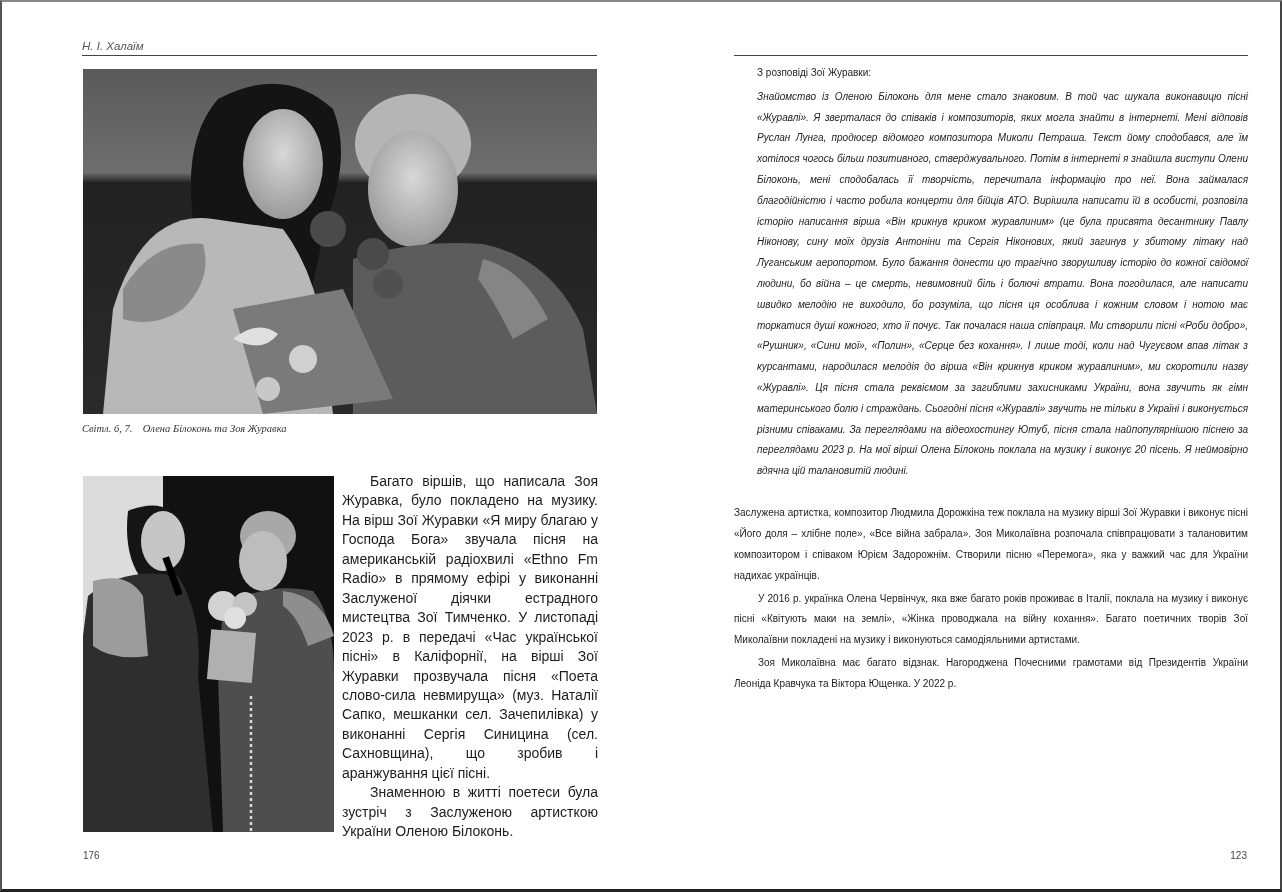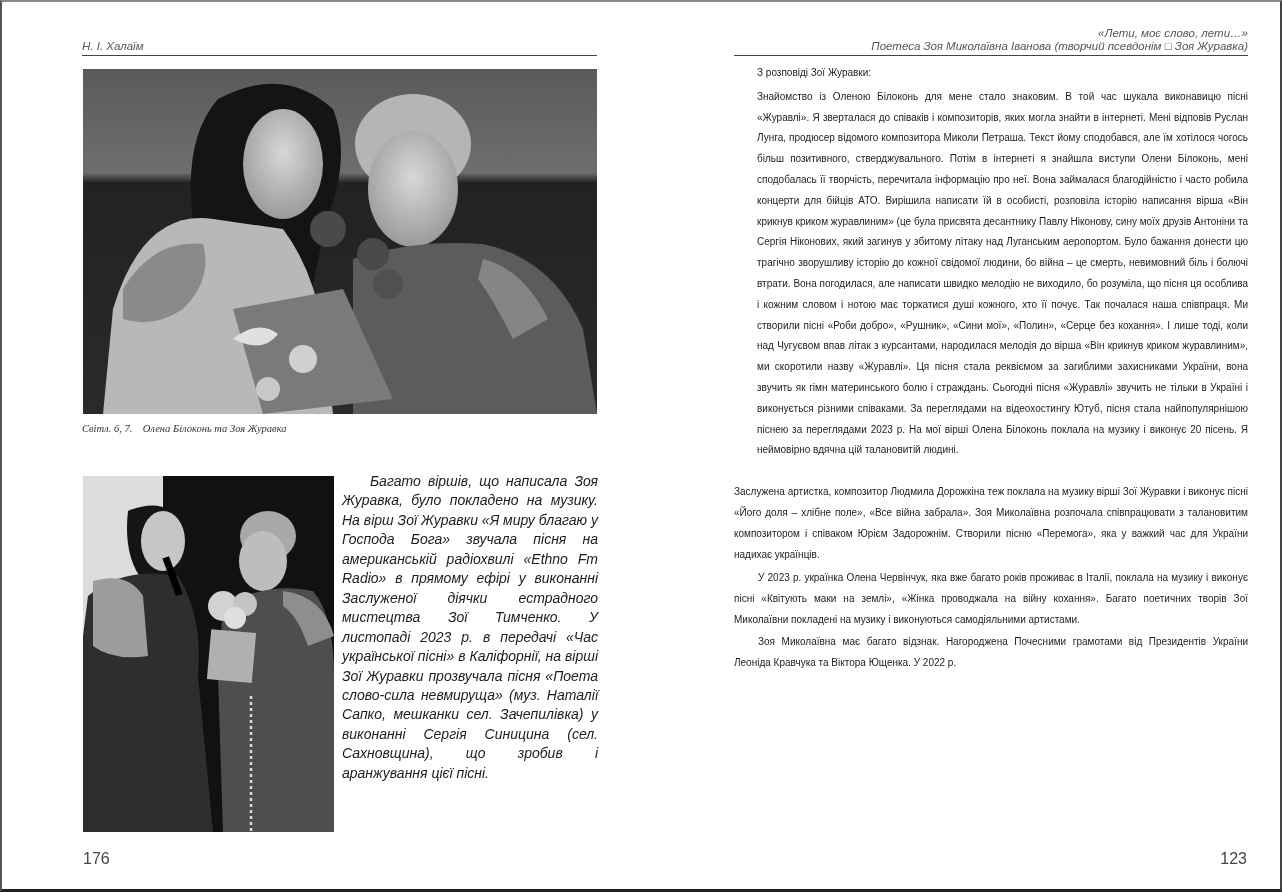--- a/index.html
+++ b/index.html
@@ -17,30 +17,30 @@
   .left .rule { left: 37px; top: 53px; width: 515px; }
   .right .rule { left: 92px; top: 53px; width: 514px; }
 
   .photo { position: absolute; overflow: hidden; background: #333; }
   .photo-top { left: 38px; top: 67px; width: 514px; height: 345px; }
   .photo-bottom { left: 38px; top: 474px; width: 251px; height: 356px; }
 
   .caption { position: absolute; left: 37px; top: 421px; font-size: 10.5px; font-style: italic; color: #333; white-space: pre; font-family: Liberation Serif, serif; }
 
   .left-text { position: absolute; left: 297px; top: 470px; width: 256px; font-size: 14px; line-height: 19.45px; text-align: justify; color: #1d1d1d; }
-  .left-text p { text-indent: 28px; font-style: italic; }
+  .left-text p { text-indent: 28px; }
 
   .right-text { position: absolute; left: 92px; top: 61px; width: 514px; font-size: 10px; line-height: 20.8px; color: #1d1d1d; }
   .right-text .intro { padding-left: 23px; margin-bottom: 3px; }
-  .right-text .quote { padding-left: 23px; text-align: justify; }
+  .right-text .quote { padding-left: 23px; font-style: italic; text-align: justify; }
   .right-text .body p { text-align: justify; line-height: 20.9px; }
   .right-text .body p.first { margin-top: 21px; }
   .right-text .body p.indent { text-indent: 24px; margin-top: 2px; }
 
-  .page-num { position: absolute; top: 848px; font-size: 16px; color: #444; }
+  .page-num { position: absolute; top: 848px; font-size: 10px; color: #444; }
   .left .page-num { left: 38px; }
   .right .page-num { right: 37px; }
 </style>
 </head>
 <body>
 
 <div class="spread">
 
   <div class="page left">
     <div class="running-head">Н. І. Халаїм</div>
@@ -108,37 +108,34 @@
 
         <rect x="126" y="155" width="45" height="50" fill="#b0b0b0" transform="rotate(5 148 180)"></rect>
         <circle cx="140" cy="130" r="15" fill="#d2d2d2"></circle>
         <circle cx="162" cy="128" r="12" fill="#c4c4c4"></circle>
         <circle cx="152" cy="142" r="11" fill="#e0e0e0"></circle>
       </svg>
     </div>
 
     <div class="left-text">
       <p>Багато віршів, що написала Зоя Журавка, було покладено на музику. На вірш Зої Журавки «Я миру благаю у Господа Бога» звучала пісня на американській радіохвилі «Ethno Fm Radio» в прямому ефірі у виконанні Заслуженої діячки естрадного мистецтва Зої Тимченко. У листопаді 2023 р. в передачі «Час української пісні» в Каліфорнії, на вірші Зої Журавки прозвучала пісня «Поета слово-сила невмируща» (муз. Наталії Сапко, мешканки сел. Зачепилівка) у виконанні Сергія Синицина (сел. Сахновщина), що зробив і аранжування цієї пісні.</p>
+      <p>Знаменною в житті поетеси була зустріч з Заслуженою артисткою України Оленою Білоконь.</p>
     </div>
 
     <div class="page-num">176</div>
   </div>
 
   <div class="page right">
-    <div class="running-head">
-      <div>«Лети, моє слово, лети…»</div>
-      <div>Поетеса Зоя Миколаївна Іванова (творчий псевдонім □ Зоя Журавка)</div>
-    </div>
     <div class="rule"></div>
 
     <div class="right-text">
       <div class="intro">З розповіді Зої Журавки:</div>
       <div class="quote">Знайомство із Оленою Білоконь для мене стало знаковим. В той час шукала виконавицю пісні «Журавлі». Я зверталася до співаків і композиторів, яких могла знайти в інтернеті. Мені відповів Руслан Лунга, продюсер відомого композитора Миколи Петраша. Текст йому сподобався, але їм хотілося чогось більш позитивного, стверджувального. Потім в інтернеті я знайшла виступи Олени Білоконь, мені сподобалась її творчість, перечитала інформацію про неї. Вона займалася благодійністю і часто робила концерти для бійців АТО. Вирішила написати їй в особисті, розповіла історію написання вірша «Він крикнув криком журавлиним» (це була присвята десантнику Павлу Ніконову, сину моїх друзів Антоніни та Сергія Ніконових, який загинув у збитому літаку над Луганським аеропортом. Було бажання донести цю трагічно зворушливу історію до кожної свідомої людини, бо війна – це смерть, невимовний біль і болючі втрати. Вона погодилася, але написати швидко мелодію не виходило, бо розуміла, що пісня ця особлива і кожним словом і нотою має торкатися душі кожного, хто її почує. Так почалася наша співпраця. Ми створили пісні «Роби добро», «Рушник», «Сини мої», «Полин», «Серце без кохання». І лише тоді, коли над Чугуєвом впав літак з курсантами, народилася мелодія до вірша «Він крикнув криком журавлиним», ми скоротили назву «Журавлі». Ця пісня стала реквіємом за загиблими захисниками України, вона звучить як гімн материнського болю і страждань. Сьогодні пісня «Журавлі» звучить не тільки в Україні і виконується різними співаками. За переглядами на відеохостингу Ютуб, пісня стала найпопулярнішою піснею за переглядами 2023 р. На мої вірші Олена Білоконь поклала на музику і виконує 20 пісень. Я неймовірно вдячна цій талановитій людині.</div>
       <div class="body">
         <p class="first">Заслужена артистка, композитор Людмила Дорожкіна теж поклала на музику вірші Зої Журавки і виконує пісні «Його доля – хлібне поле», «Все війна забрала». Зоя Миколаївна розпочала співпрацювати з талановитим композитором і співаком Юрієм Задорожнім. Створили пісню «Перемога», яка у важкий час для України надихає українців.</p>
-        <p class="indent">У 2023 р. українка Олена Червінчук, яка вже багато років проживає в Італії, поклала на музику і виконує пісні «Квітують маки на землі», «Жінка проводжала на війну кохання». Багато поетичних творів Зої Миколаївни покладені на музику і виконуються самодіяльними артистами.</p>
+        <p class="indent">У 2016 р. українка Олена Червінчук, яка вже багато років проживає в Італії, поклала на музику і виконує пісні «Квітують маки на землі», «Жінка проводжала на війну кохання». Багато поетичних творів Зої Миколаївни покладені на музику і виконуються самодіяльними артистами.</p>
         <p class="indent">Зоя Миколаївна має багато відзнак. Нагороджена Почесними грамотами від Президентів України Леоніда Кравчука та Віктора Ющенка. У 2022 р.</p>
       </div>
     </div>
 
     <div class="page-num">123</div>
   </div>
 </div>
 
 </body></html>

